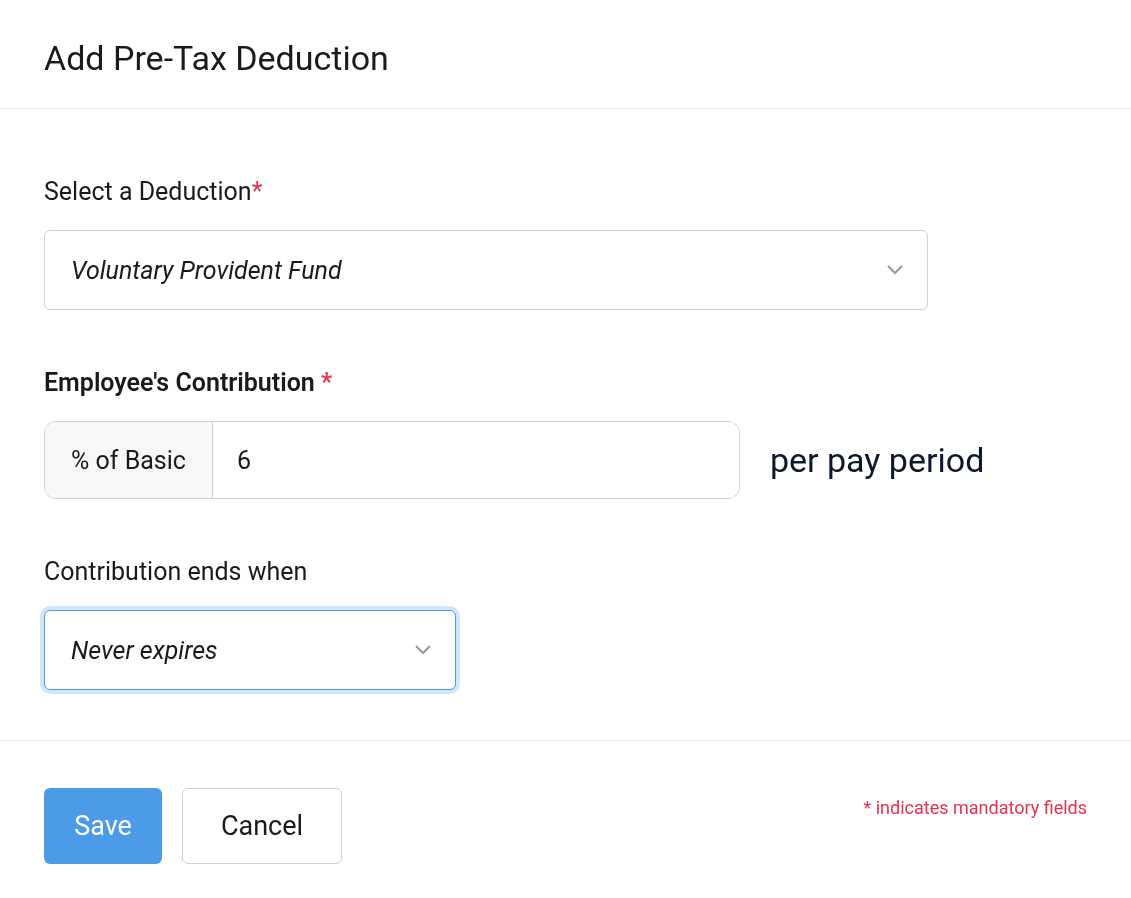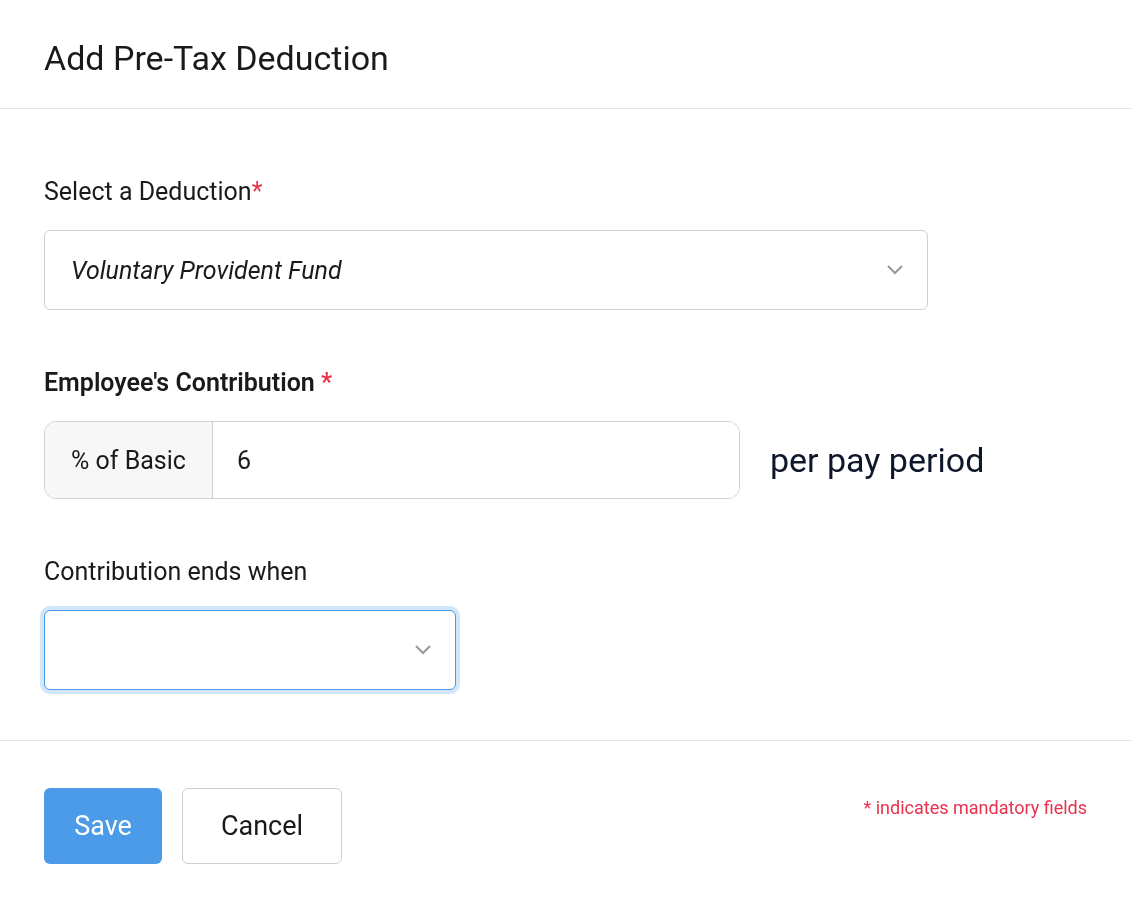--- a/index.html
+++ b/index.html
@@ -175,20 +175,21 @@
         <div class="unit-box">% of Basic</div>
         <input type="text" class="value-input" value="6" style="">
       </div>
       <span class="hint-text">per pay period</span>
     </div>
   </div>
 
   <div class="form-group" style="margin-bottom:0;">
     <label class="form-label">Contribution ends when</label>
     <div class="select-box focused">
+      <span>Never expires</span>
       <span class="select-caret">
         <svg viewBox="0 0 16 10">
             <path d="M1 1 L8 8 L15 1" fill="none" stroke="#999" stroke-width="2"></path>
           </svg>
       </span>
     </div>
   </div>
 
 </div>
 

